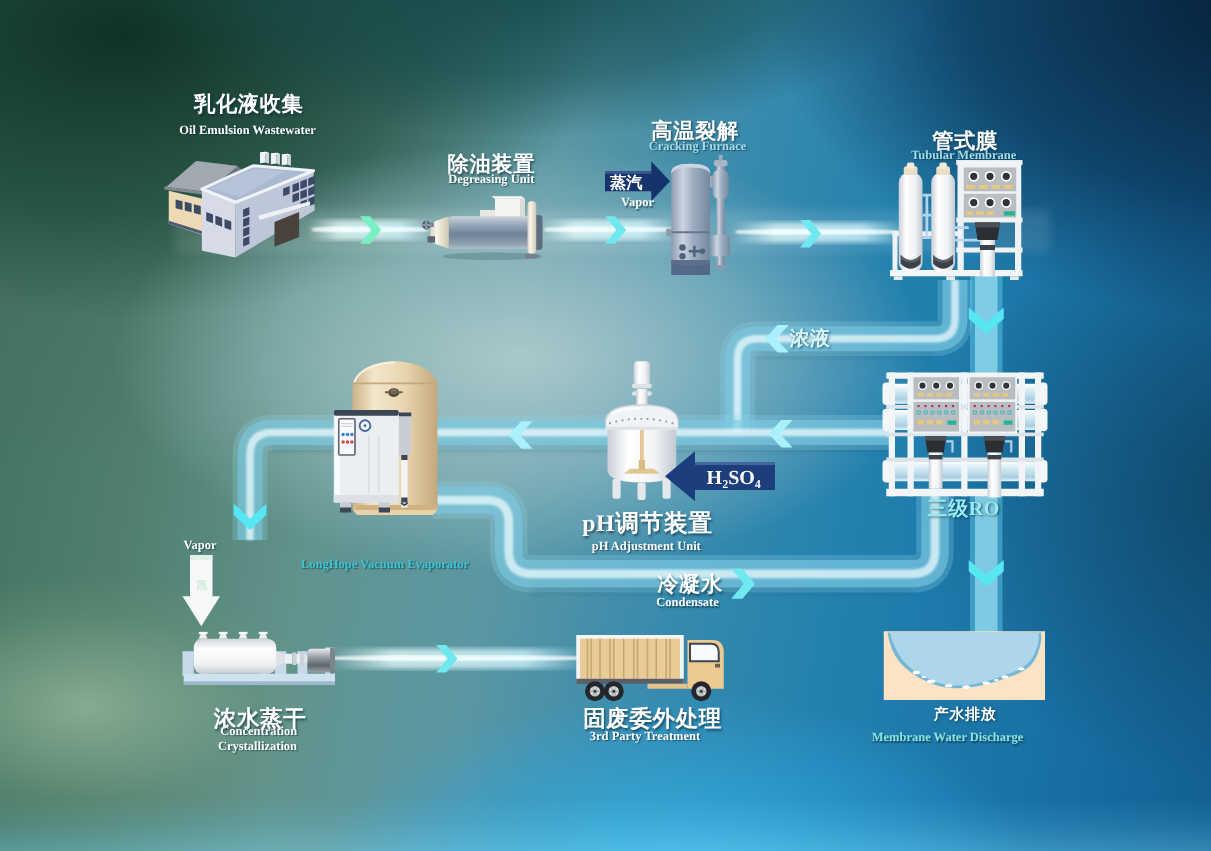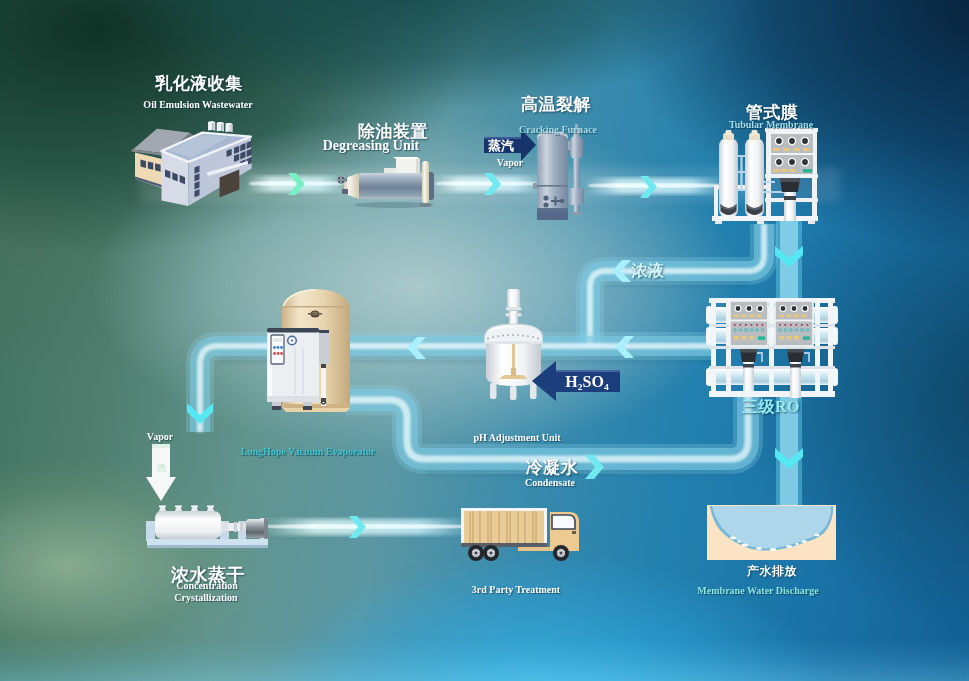--- a/index.html
+++ b/index.html
@@ -667,38 +667,40 @@
       <polygon points="14,0 32,0 32,33 38,33 23,57 8,33 14,33" fill="#ffffff"></polygon>
       <polygon points="14,0 32,0 32,4 14,4" fill="#e8f2ec" opacity="0.8"></polygon>
     </g>
     <text x="23.5" y="12" text-anchor="middle" font-size="9" fill="#b2dec0" opacity="0.6" font-family="Liberation Serif,serif" writing-mode="tb">蒸汽</text>
   </svg>
 
   <div class="lbl zh" style="left:199px;top:72px;font-size:17px">乳化液收集</div>
   <div class="lbl en" style="left:198px;top:99px;font-size:10px">Oil Emulsion Wastewater</div>
 
   <div class="lbl zh" style="left:393px;top:120px;font-size:17px">除油装置</div>
-  <div class="lbl en" style="left:371px;top:138px;font-size:14px">Degreasing Unit</div>
+  <div class="lbl en" style="left:393px;top:138px;font-size:10px">Degreasing Unit</div>
 
   <div class="lbl zh" style="left:556px;top:93px;font-size:17px">高温裂解</div>
-  <div class="lbl en" style="left:558px;top:124px;font-size:10px;color:#a3dce8">Cracking Furnace</div>
+  <div class="lbl en" style="left:558px;top:112px;font-size:10px;color:#a3dce8">Cracking Furnace</div>
 
   <div class="lbl zh" style="left:772px;top:101px;font-size:17px">管式膜</div>
   <div class="lbl en" style="left:771px;top:119px;font-size:10px;color:#a3dce8">Tubular Membrane</div>
 
   <div class="lbl zh" style="left:771px;top:397px;font-size:16px;color:#97ecf4">三级RO</div>
 
+  <div class="lbl zh" style="left:518px;top:406px;font-size:19px">pH调节装置</div>
   <div class="lbl en" style="left:517px;top:432px;font-size:10px">pH Adjustment Unit</div>
 
   <div class="lbl en" style="left:308px;top:446px;font-size:10px;color:#3fc4d0">LongHope Vacuum Evaporator</div>
 
   <div class="lbl zh" style="left:208px;top:563px;font-size:18px">浓水蒸干</div>
   <div class="lbl en" style="left:207px;top:580px;font-size:10px">Concentration</div>
   <div class="lbl en" style="left:206px;top:592px;font-size:10px">Crystallization</div>
 
+  <div class="lbl zh" style="left:522px;top:563px;font-size:18px">固废委外处理</div>
   <div class="lbl en" style="left:516px;top:584px;font-size:10px">3rd Party Treatment</div>
 
   <div class="lbl zh" style="left:772px;top:563px;font-size:12px">产水排放</div>
   <div class="lbl en" style="left:758px;top:585px;font-size:10px;color:#8be4dd">Membrane Water Discharge</div>
 
   <div class="lbl zh" style="left:648px;top:261px;font-size:16px;color:#d2f5fa">浓液</div>
 
   <div class="lbl zh" style="left:552px;top:456px;font-size:17px">冷凝水</div>
   <div class="lbl en" style="left:550px;top:477px;font-size:10px">Condensate</div>
 

